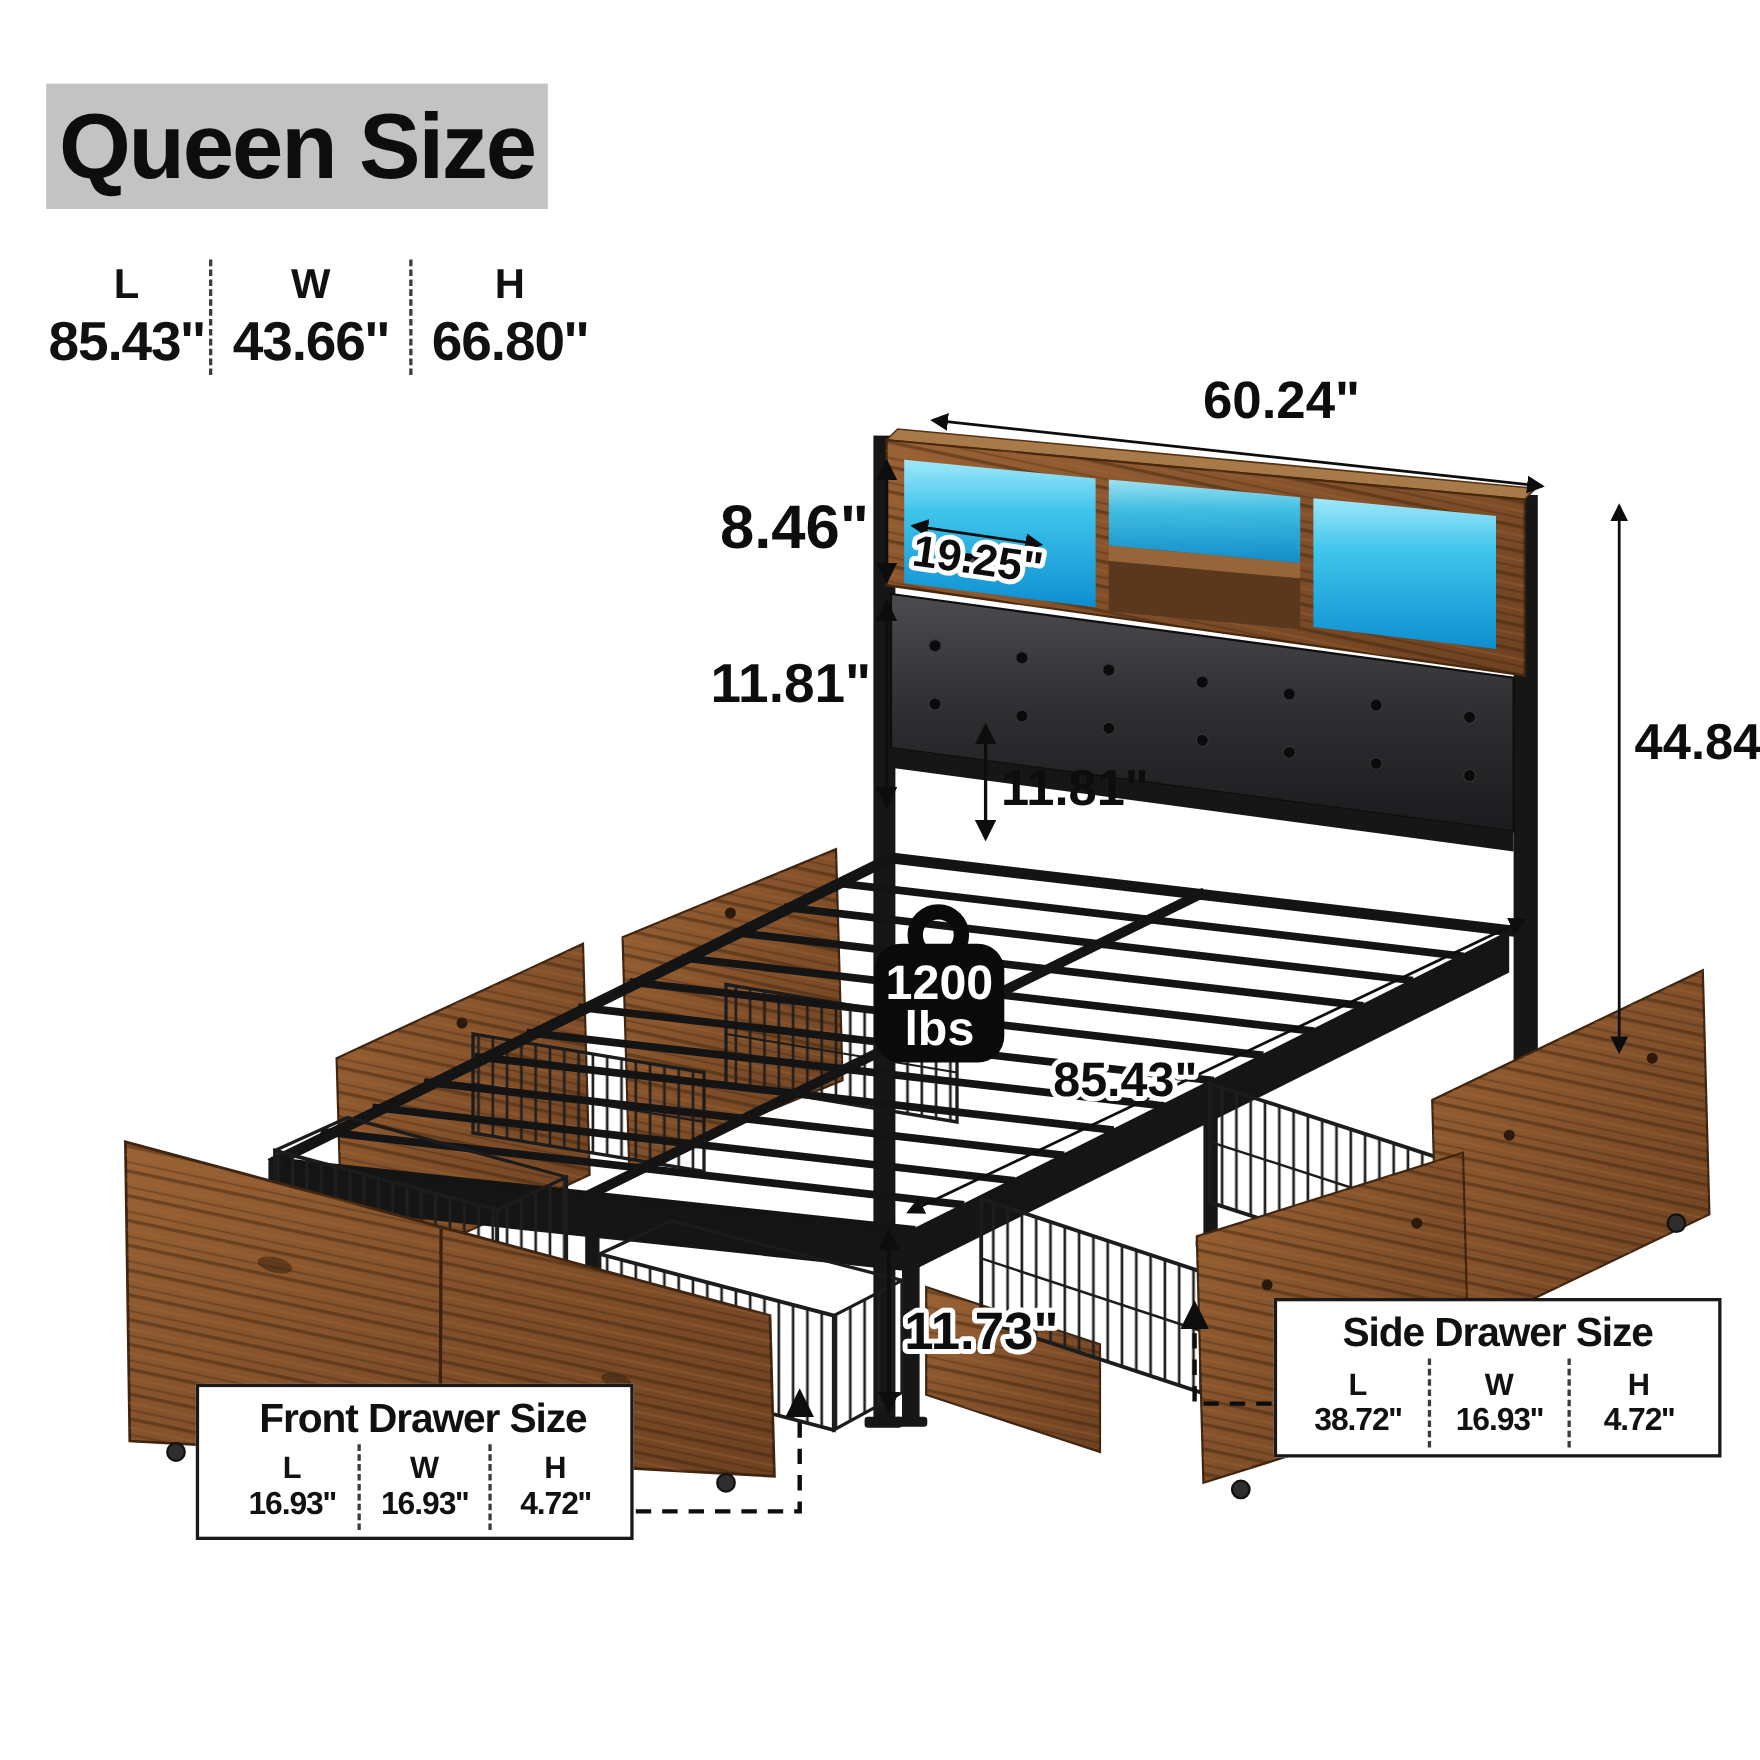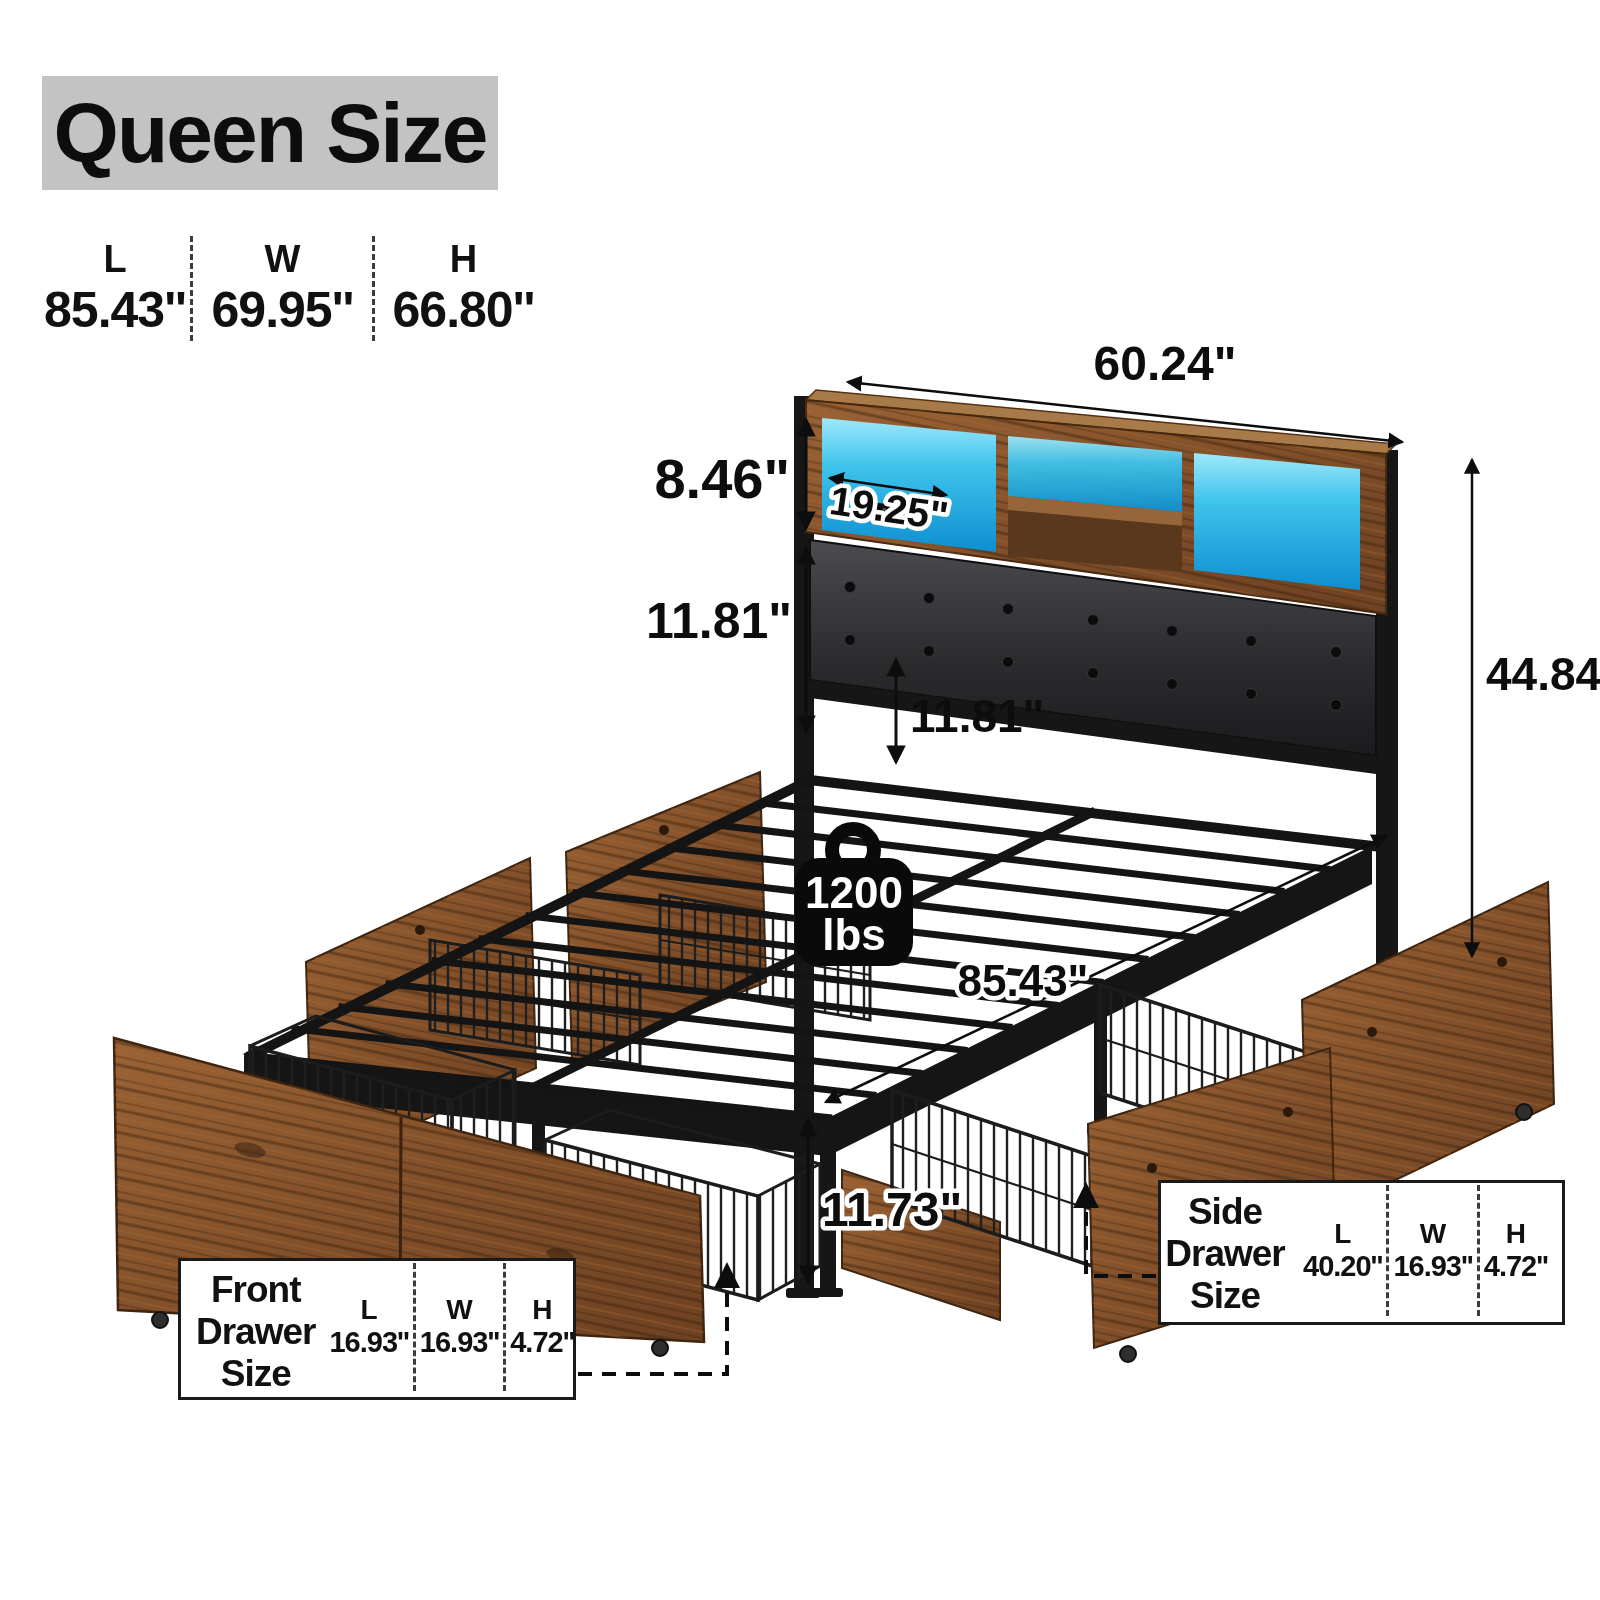--- a/index.html
+++ b/index.html
@@ -26,21 +26,21 @@
   .dims .cell + .cell{border-left:3px dashed #3c3c3c;}
   .dims .lbl,.dims .val{font-weight:bold;color:#111;line-height:1.15;}
 
   #main-dims{left:40px;top:236px;width:512px;height:92px;}
   #main-dims{grid-template-columns:150px 182px 180px;}
   #main-dims .lbl{font-size:38px;}
   #main-dims .val{font-size:50px;letter-spacing:-1px;}
 
   .size-box{
     background:#ffffff;border:3px solid #1a1a1a;
-    display:flex;flex-direction:row;align-items:stretch;
+    display:flex;flex-direction:column;align-items:stretch;
   }
   .size-box .box-title{
     font-size:37px;font-weight:bold;color:#111;text-align:center;
     margin-top:8px;letter-spacing:-1px;
   }
   .size-box .dims{flex:1;margin:2px 10px 6px 10px;grid-template-columns:1fr 1fr 1fr;}
   .size-box .lbl{font-size:28px;}
   .size-box .val{font-size:29px;letter-spacing:-1px;}
 
   #front-box{left:178px;top:1258px;width:398px;height:142px;padding-left:15px;}
@@ -262,21 +262,21 @@
   <span>Queen Size</span>
 </div>
 
 <div id="main-dims" class="overlay dims">
   <div class="cell">
     <div class="lbl">L</div>
     <div class="val">85.43''</div>
   </div>
   <div class="cell">
     <div class="lbl">W</div>
-    <div class="val">69.95''</div>
+    <div class="val">43.66''</div>
   </div>
   <div class="cell">
     <div class="lbl">H</div>
     <div class="val">66.80''</div>
   </div>
 </div>
 
 <div id="front-box" class="overlay size-box">
   <div class="box-title">Front Drawer Size</div>
   <div class="dims">
@@ -293,21 +293,21 @@
       <div class="val">4.72''</div>
     </div>
   </div>
 </div>
 
 <div id="side-box" class="overlay size-box">
   <div class="box-title">Side Drawer Size</div>
   <div class="dims">
     <div class="cell">
       <div class="lbl">L</div>
-      <div class="val">40.20''</div>
+      <div class="val">38.72''</div>
     </div>
     <div class="cell">
       <div class="lbl">W</div>
       <div class="val">16.93''</div>
     </div>
     <div class="cell">
       <div class="lbl">H</div>
       <div class="val">4.72''</div>
     </div>
   </div>

